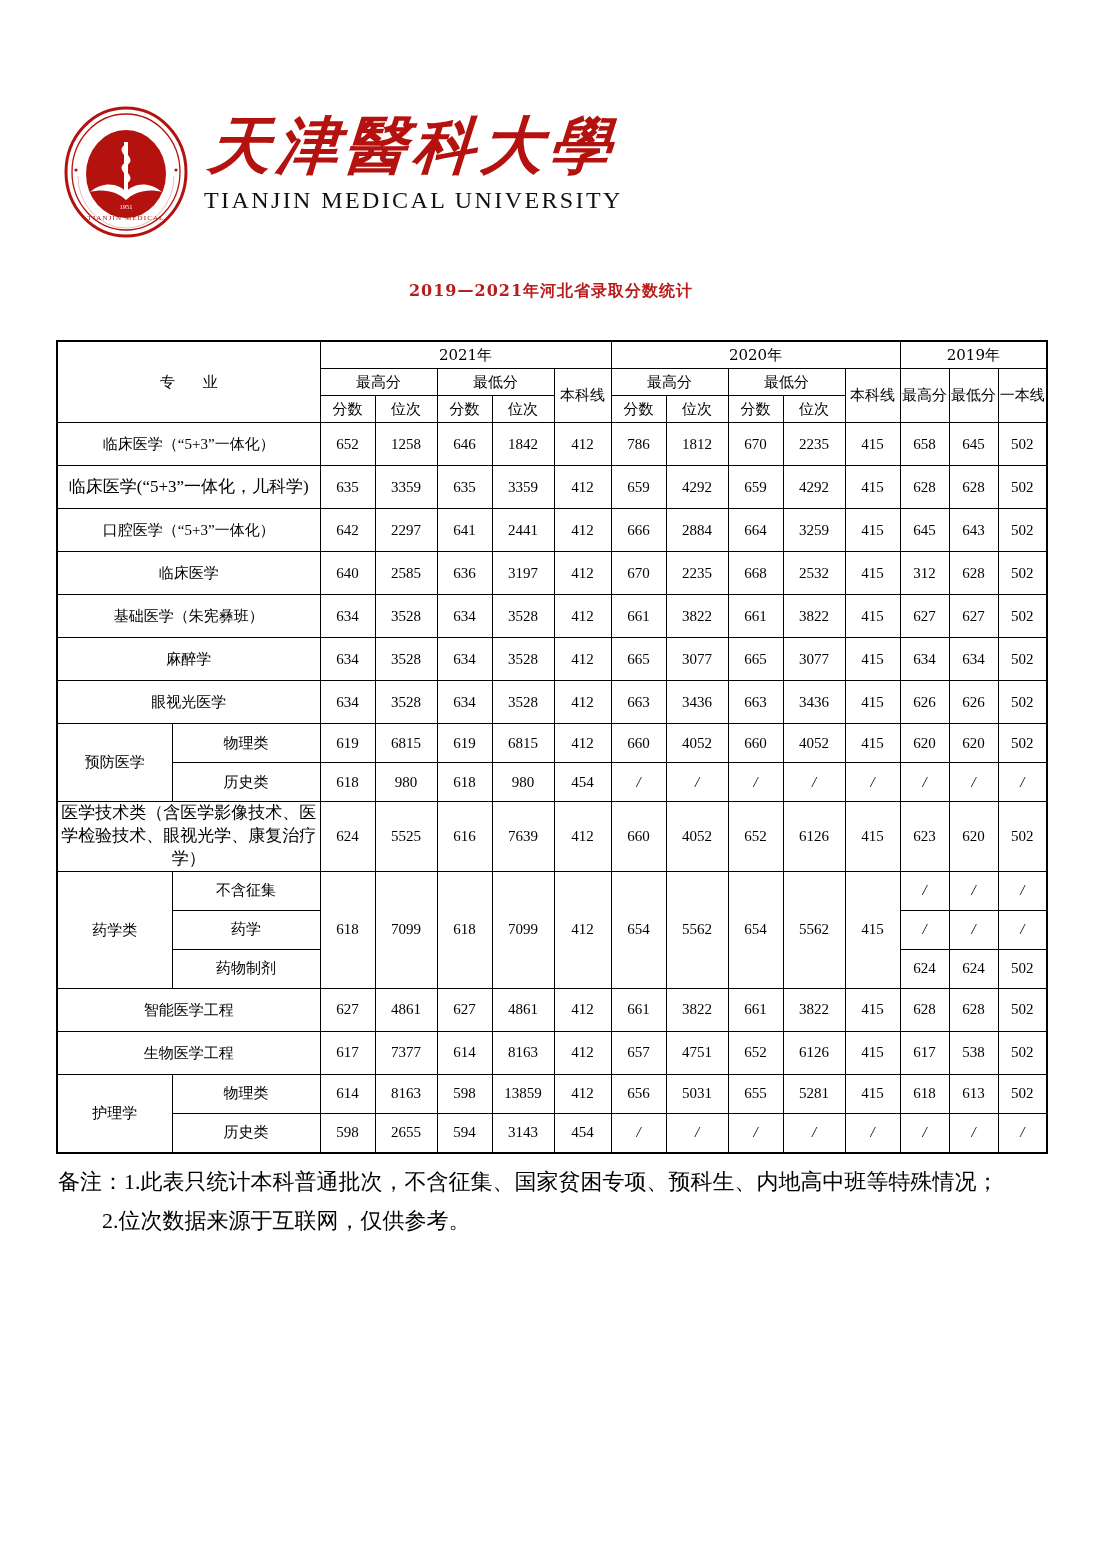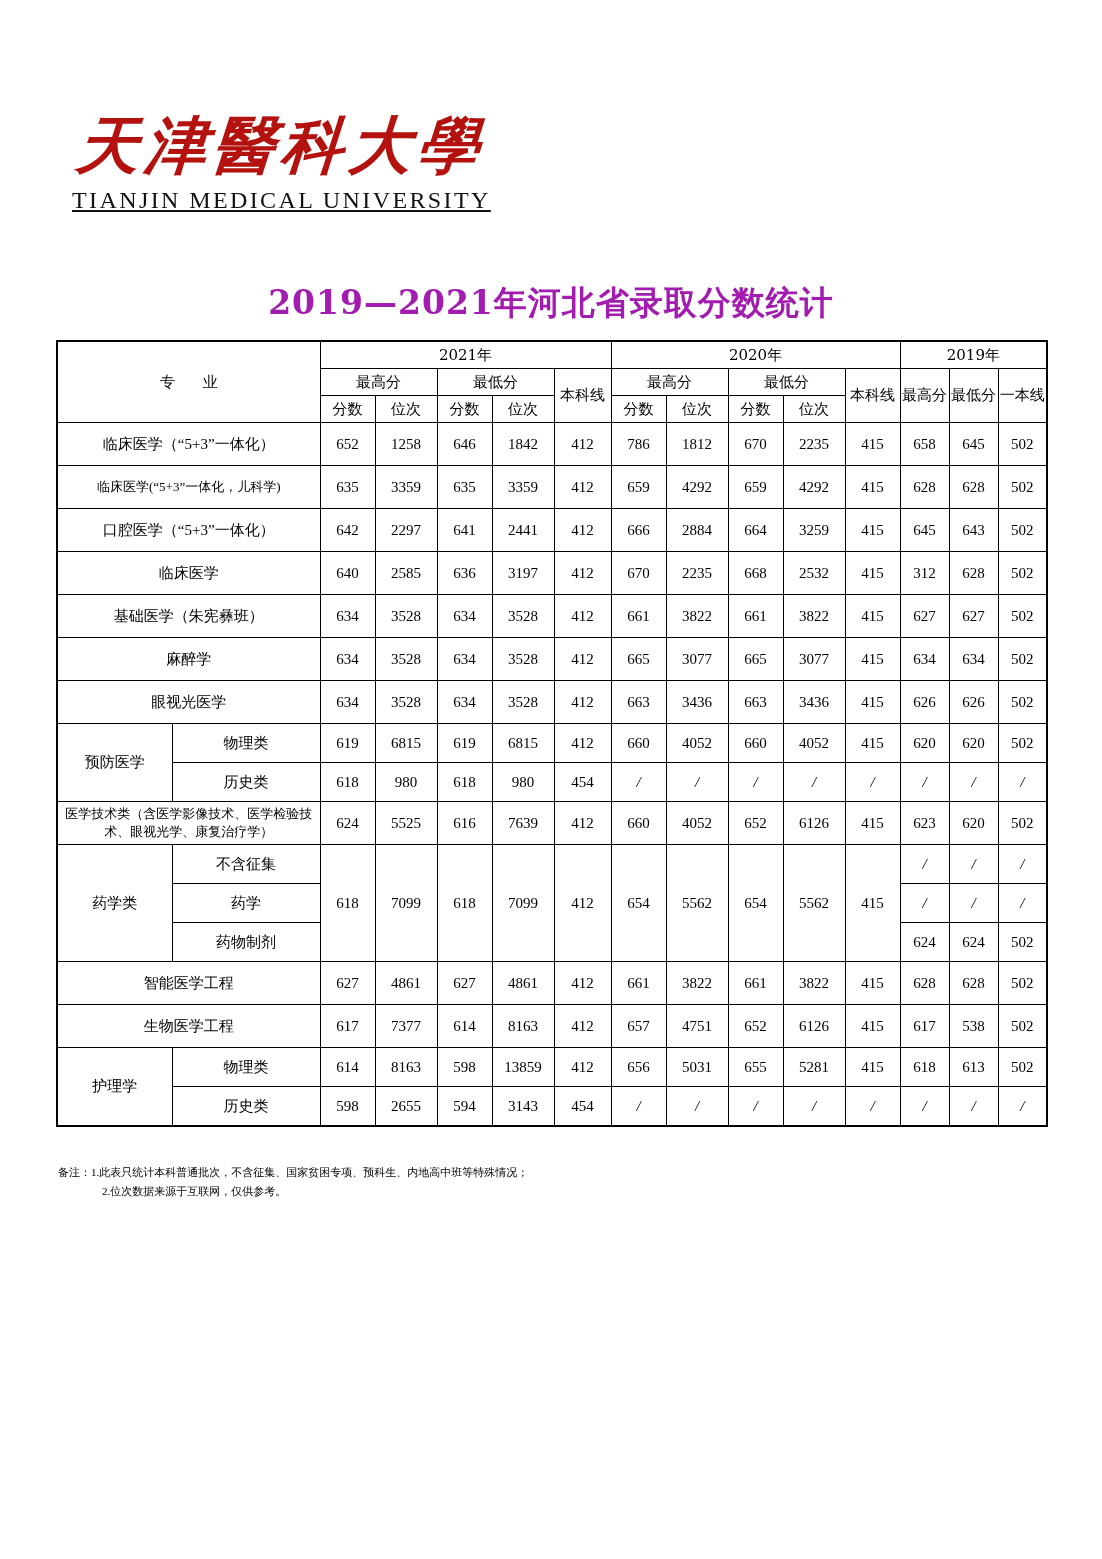--- a/index.html
+++ b/index.html
@@ -59,35 +59,34 @@
     transform: skewX(-4deg);
   }
 
   .en-name {
     margin-top: 10px;
     font-family: "Liberation Serif", "DejaVu Serif", serif;
     font-size: 24px;
     letter-spacing: 2.4px;
     color: #111111;
     white-space: nowrap;
-    text-decoration: underline;
   }
 
   
   .doc-title {
     position: absolute;
     left: 0;
     top: 281px;
     width: 1102px;
     text-align: center;
     font-family: "DejaVu Serif", "Liberation Serif", serif;
     font-weight: bold;
-    font-size: 33px;
+    font-size: 16px;
     letter-spacing: 1px;
-    color: #a21caf;
+    color: #b91c1c;
   }
 
   
   .table-wrap {
     position: absolute;
     left: 56px;
     top: 340px;
     width: 987px;
   }
 
@@ -139,21 +138,21 @@
     font-size: 15px;
   }
 
   td.major-name {
     text-align: left;
     padding-left: 8px;
     font-size: 15px;
     line-height: 1.35;
   }
   td.major-name.small {
-    font-size: 13px;
+    font-size: 17px;
   }
   td.sub-name {
     text-align: left;
     padding-left: 10px;
     font-size: 15px;
   }
   td.num {
     font-size: 16px;
   }
   td.slash {
@@ -163,33 +162,52 @@
   tr.data-row td { height: 42px; }
   tr.sub-row td { height: 38px; }
 
   
   .notes {
     position: absolute;
     left: 58px;
     top: 1163px;
     width: 960px;
     font-family: "Liberation Serif", "DejaVu Serif", serif;
-    font-size: 11px;
+    font-size: 22px;
     line-height: 1.75;
     color: #000;
   }
   .notes .n-line2 { padding-left: 44px; }
 </style>
 </head>
 <body>
 
 <div class="page">
 
   <div class="letterhead">
 
+    <div class="logo-wrap">
+      <svg width="132" height="136" viewBox="0 0 132 136" xmlns="http://www.w3.org/2000/svg">
+        <ellipse cx="66" cy="68" rx="60" ry="64" fill="#ffffff" stroke="#b4120f" stroke-width="3"></ellipse>
+        <ellipse cx="66" cy="68" rx="54" ry="58" fill="#ffffff" stroke="#b4120f" stroke-width="1.3"></ellipse>
+        <ellipse cx="66" cy="70" rx="40" ry="44" fill="#b4120f"></ellipse>
+
+        <rect x="64" y="38" width="4" height="56" fill="#ffffff"></rect>
+        <path d="M66 42 C56 48, 76 54, 66 60 C56 66, 76 72, 66 78" fill="none" stroke="#ffffff" stroke-width="3.2" stroke-linecap="round"></path>
+
+        <path d="M30 88 C44 76, 60 80, 66 88 C72 80, 88 76, 102 88 C88 84, 74 88, 66 96 C58 88, 44 84, 30 88 Z" fill="#ffffff"></path>
+
+        <path d="M18 72 A48 52 0 0 0 114 72" fill="none" stroke="#b4120f" stroke-width="0.8" opacity="0.35"></path>
+        <text x="66" y="116" text-anchor="middle" font-family="Liberation Serif, serif" font-size="7" fill="#b4120f" letter-spacing="1.1">TIANJIN MEDICAL</text>
+        <text x="66" y="105" text-anchor="middle" font-family="Liberation Serif, serif" font-size="6.5" fill="#ffffff">1951</text>
+
+        <circle cx="16" cy="66" r="1.6" fill="#b4120f"></circle>
+        <circle cx="116" cy="66" r="1.6" fill="#b4120f"></circle>
+      </svg>
+    </div>
 
     <div class="wordmark">
       <div class="cn-name">天津醫科大學</div>
       <div class="en-name">TIANJIN MEDICAL UNIVERSITY</div>
     </div>
   </div>
 
   <div class="doc-title">2019—2021年河北省录取分数统计</div>
 
   <div class="table-wrap">

